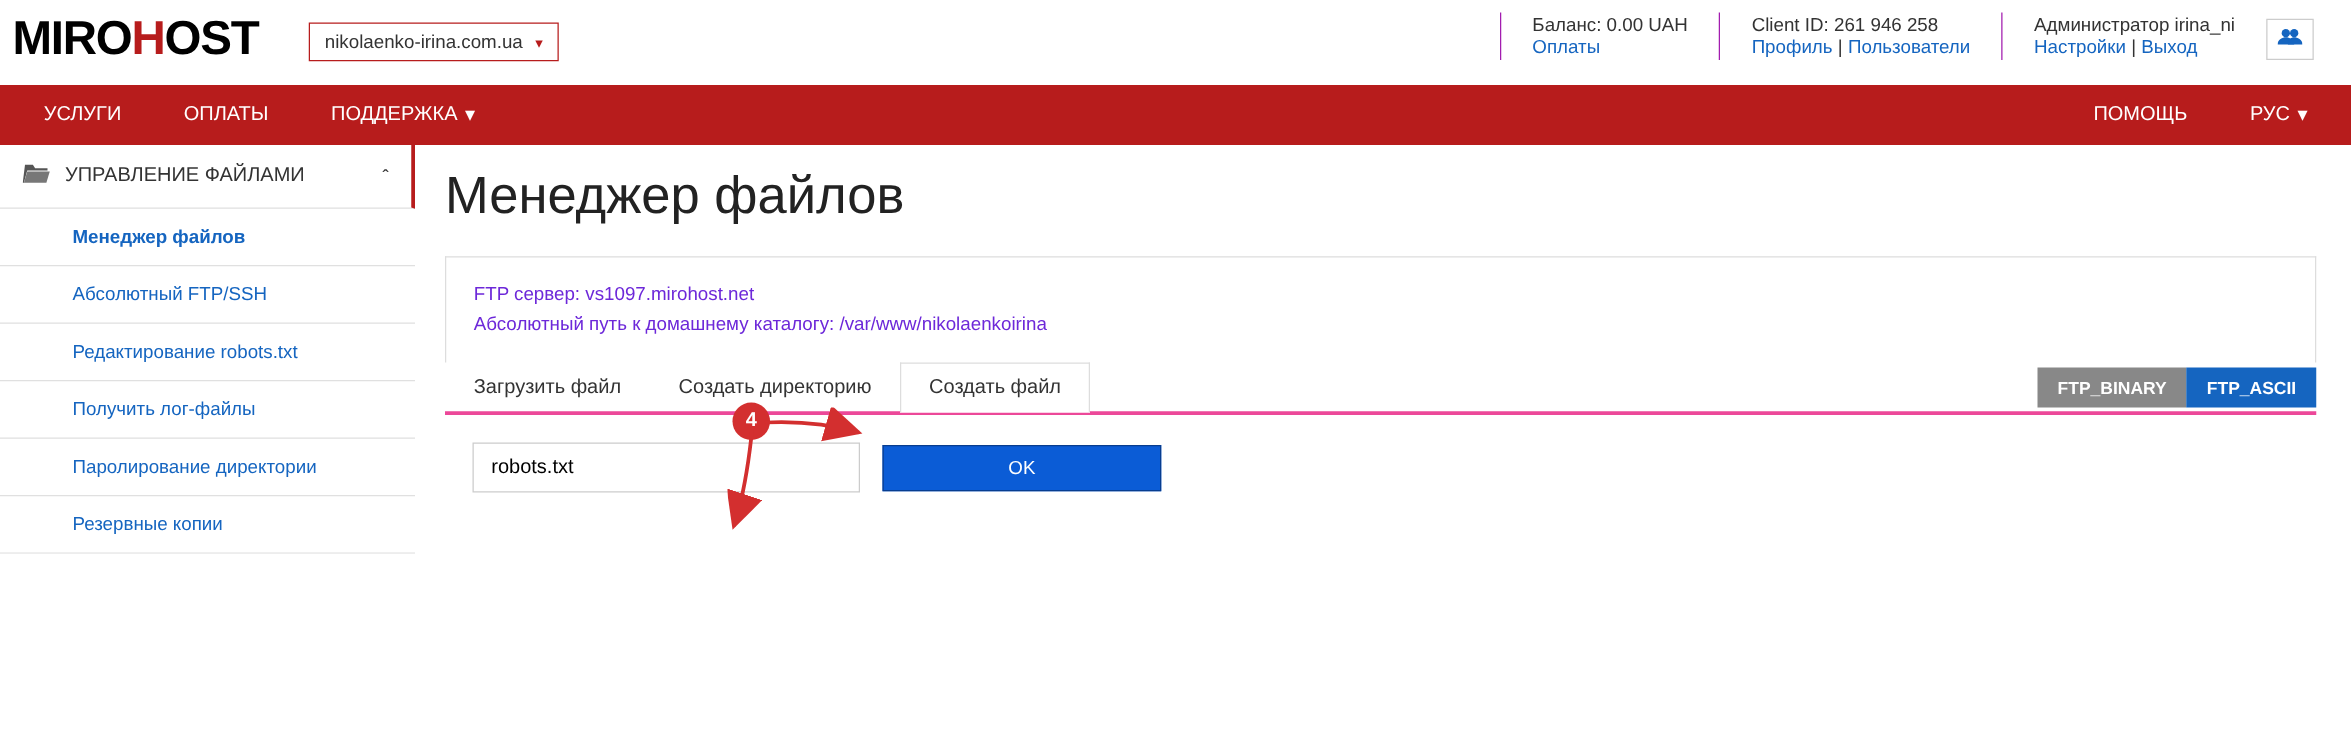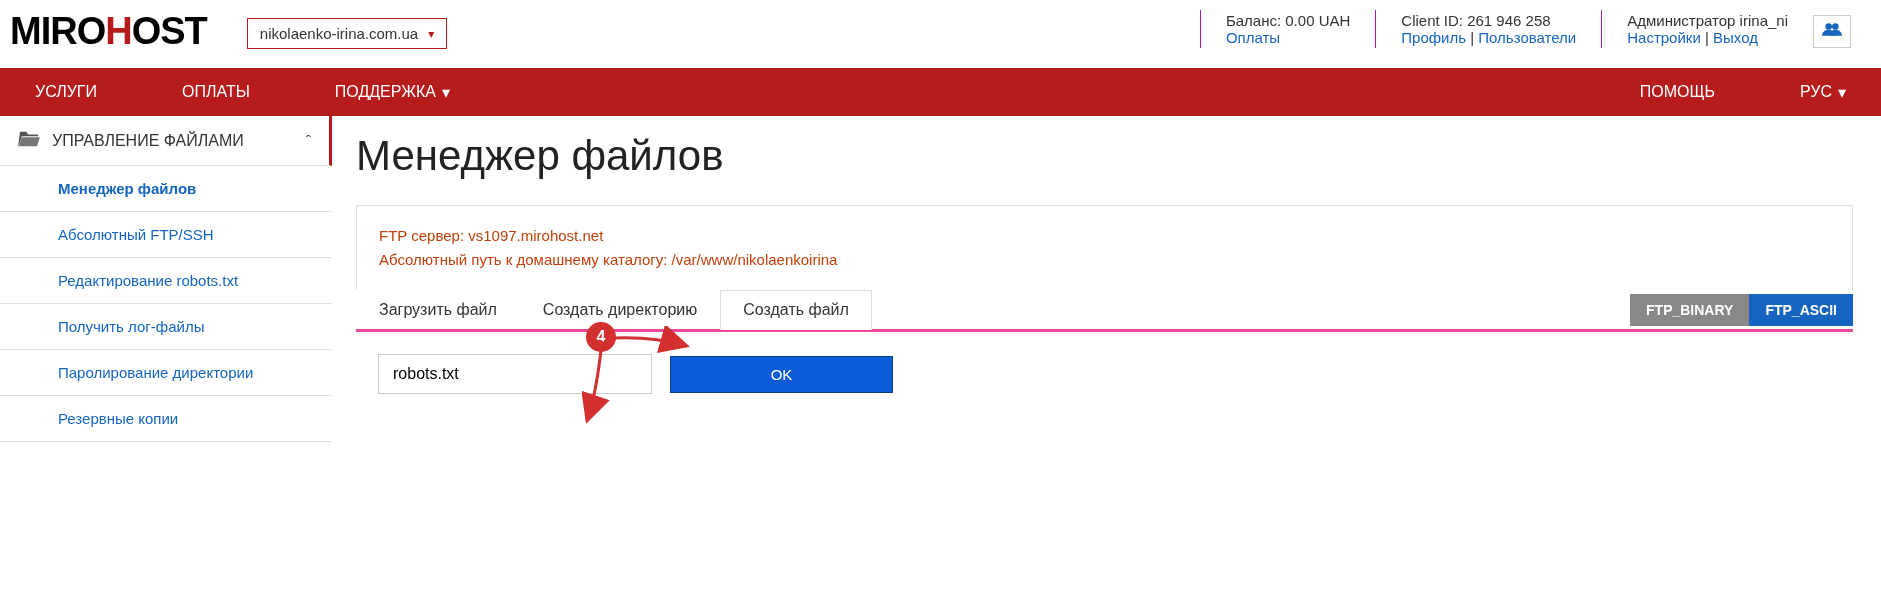--- a/index.html
+++ b/index.html
@@ -13,21 +13,21 @@
 
 .domain-dropdown { margin-left: 40px; margin-top: 8px; border: 1px solid #b71c1c; padding: 6px 12px; display: flex; align-items: center; gap: 10px; cursor: pointer; }
 .domain-dropdown .chev { color: #b71c1c; font-size: 12px; }
 
 .header-right { margin-left: auto; display: flex; gap: 0; padding-right: 20px; }
 .header-block { border-left: 1px solid #a21caf; padding: 2px 25px; }
 .header-block .line1 { color: #333; font-size: 15px; }
 .header-block a { color: #1565c0; text-decoration: none; font-size: 15px; }
 .users-icon { border: 1px solid #ccc; padding: 6px 8px; color: #1565c0; margin-top: 5px; display: inline-block; }
 
-.navbar { background: #b71c1c; color: #fff; display: flex; align-items: center; height: 48px; padding: 0 10px; margin-top: 15px; gap: 35px; }
+.navbar { background: #b71c1c; color: #fff; display: flex; align-items: center; height: 48px; padding: 0 10px; margin-top: 15px; }
 .navbar .nav-item { padding: 0 25px; font-size: 16px; cursor: pointer; display: flex; align-items: center; gap: 6px; }
 .navbar .nav-spacer { flex: 1; }
 
 .main-area { display: flex; }
 
 .sidebar { width: 332px; }
 .sidebar-header { display: flex; align-items: center; padding: 14px 18px; border-bottom: 1px solid #e0e0e0; border-right: 3px solid #b71c1c; cursor: pointer; }
 .sidebar-header .folder-icon { color: #555; margin-right: 12px; }
 .sidebar-header .title { font-size: 16px; color: #333; flex: 1; }
 .sidebar-header .chev { color: #333; }
@@ -35,32 +35,32 @@
 .sidebar-item.active { font-weight: bold; }
 
 .content { flex: 1; padding: 16px 28px 20px 24px; }
 .breadcrumb { color: #666; font-size: 16px; margin-bottom: 20px; }
 .breadcrumb a { color: #666; text-decoration: none; }
 .breadcrumb .sep { margin: 0 12px; color: #666; }
 .breadcrumb .current { color: #333; font-weight: 600; }
 
 .page-title { font-size: 42px; font-weight: 400; color: #222; margin-bottom: 25px; }
 
-.info-box { border: 1px solid #ddd; border-bottom: none; padding: 18px 22px; font-size: 15px; color: #c2410c; line-height: 1.6; }
+.info-box { border: 1px solid #ddd; border-bottom: none; padding: 18px 22px; font-size: 15px; color: #6d28d9; line-height: 1.6; }
 
 .tabs-row { display: flex; align-items: center; border-bottom: 3px solid #ec4899; position: relative; }
 .tab { padding: 10px 22px; font-size: 16px; color: #333; cursor: pointer; border: 1px solid transparent; border-bottom: none; }
 .tab.active { border: 1px solid #ddd; border-bottom: 1px solid #fff; background: #fff; margin-bottom: -1px; }
 .ftp-buttons { margin-left: auto; display: flex; }
 .ftp-btn { padding: 8px 16px; color: #fff; font-weight: 600; font-size: 14px; cursor: pointer; }
 .ftp-binary { background: #888; }
 .ftp-ascii { background: #1565c0; }
 
 .form-row { display: flex; gap: 18px; padding: 22px 22px; align-items: center; }
-.file-input { border: 1px solid #ccc; padding: 10px 14px; width: 274px; font-size: 16px; }
+.file-input { border: 1px solid #ccc; padding: 10px 14px; width: 310px; font-size: 16px; }
 .ok-btn { background: #0b5cd6; color: #fff; border: 1px solid #083d8f; padding: 9px 0; width: 223px; font-size: 15px; cursor: pointer; text-align: center; }
 
 
 .annotation-arrow { position: absolute; pointer-events: none; }
 .annotation-badge { position: absolute; width: 30px; height: 30px; background: #d32f2f; color: #fff; border-radius: 50%; display: flex; align-items: center; justify-content: center; font-size: 16px; font-weight: 600; pointer-events: none; }
 </style>
 </head>
 <body>
 
 <div class="header">

